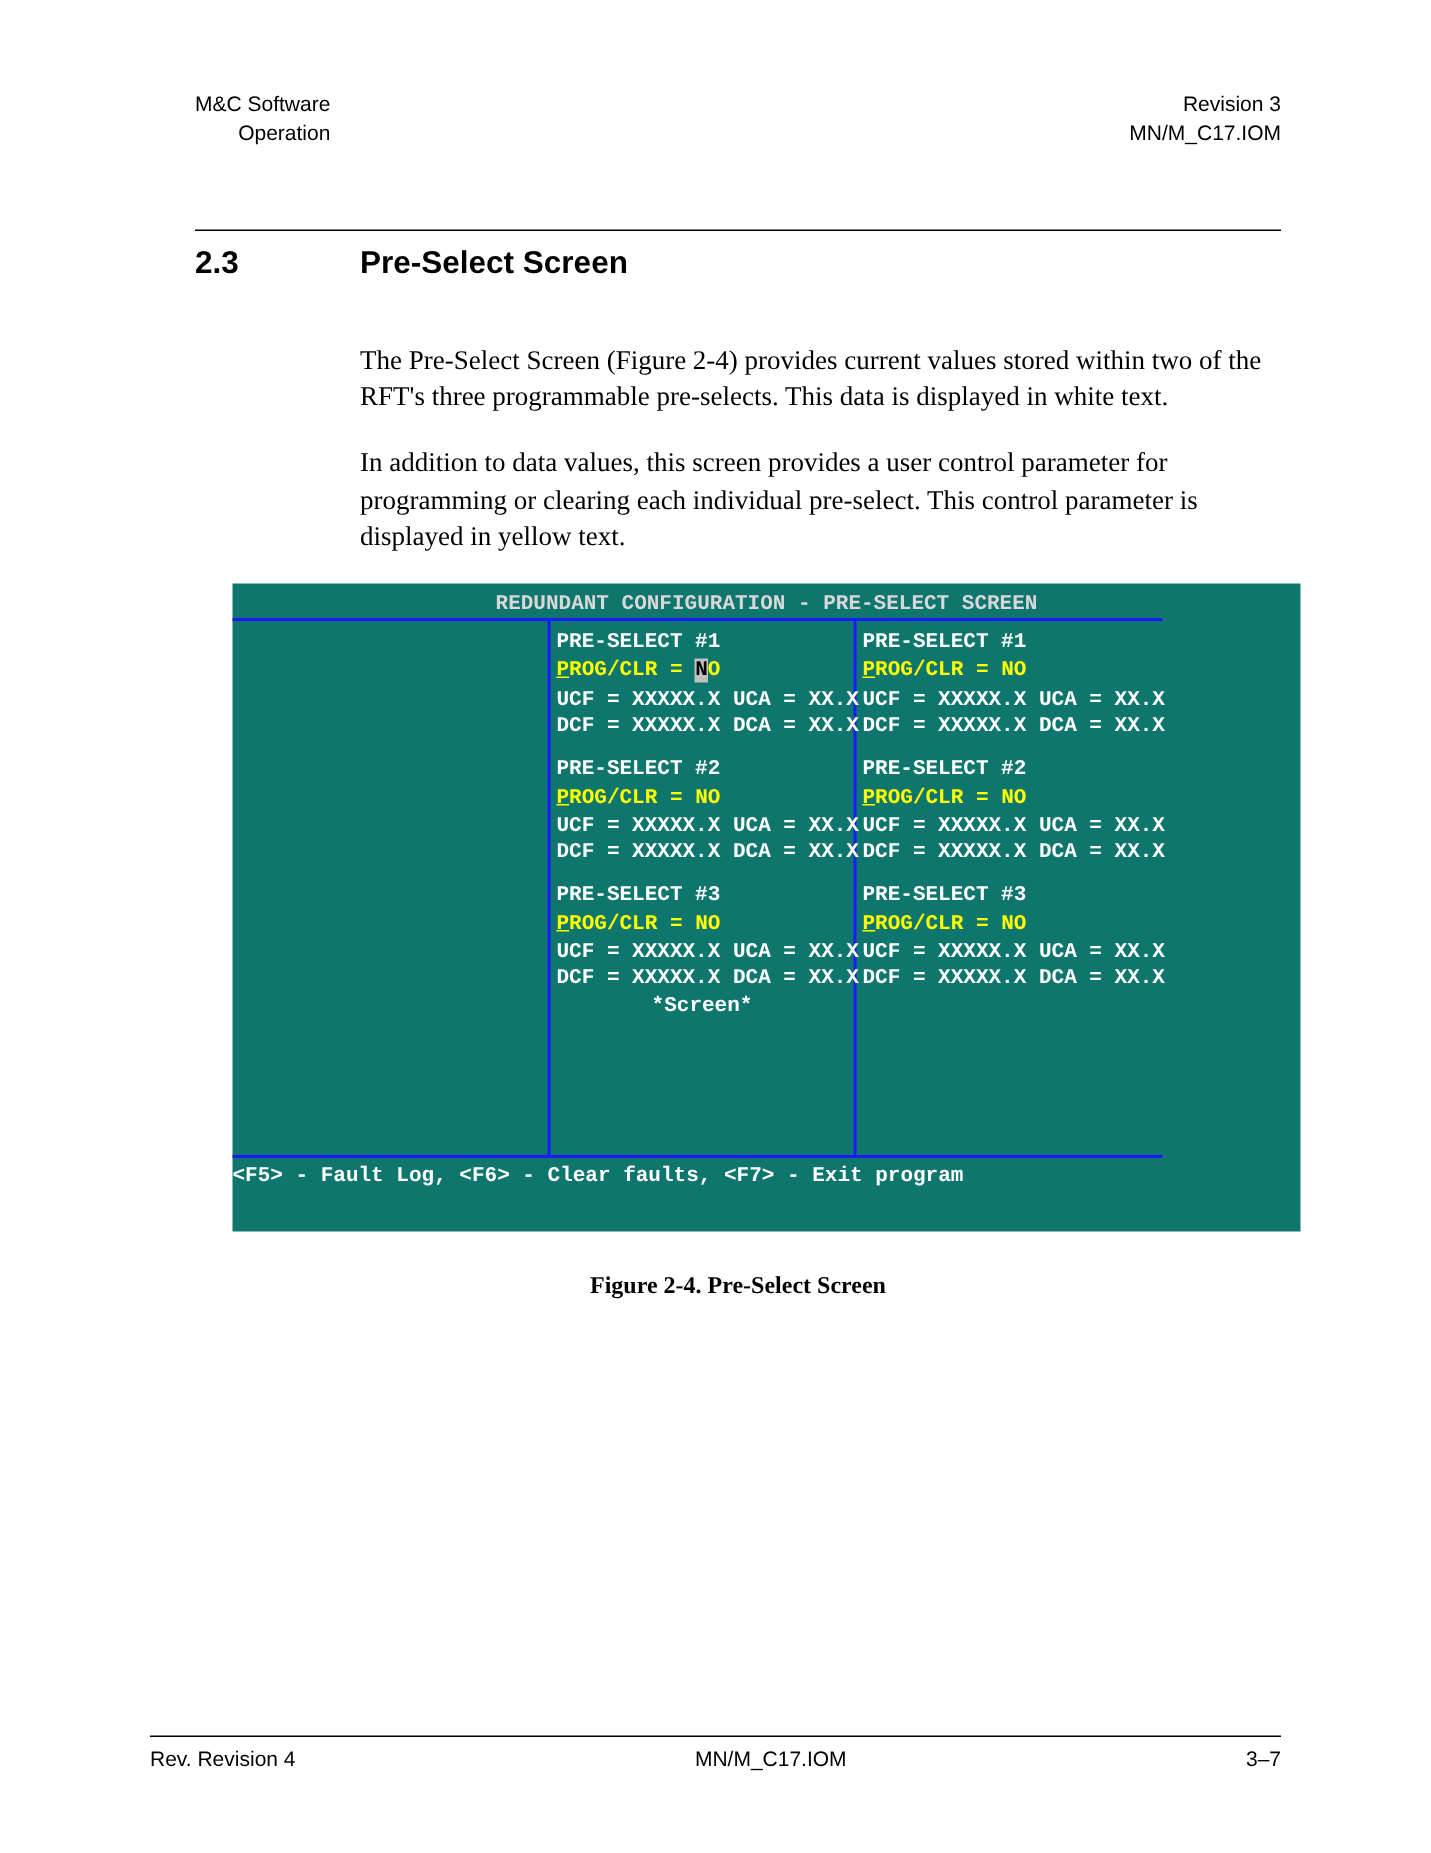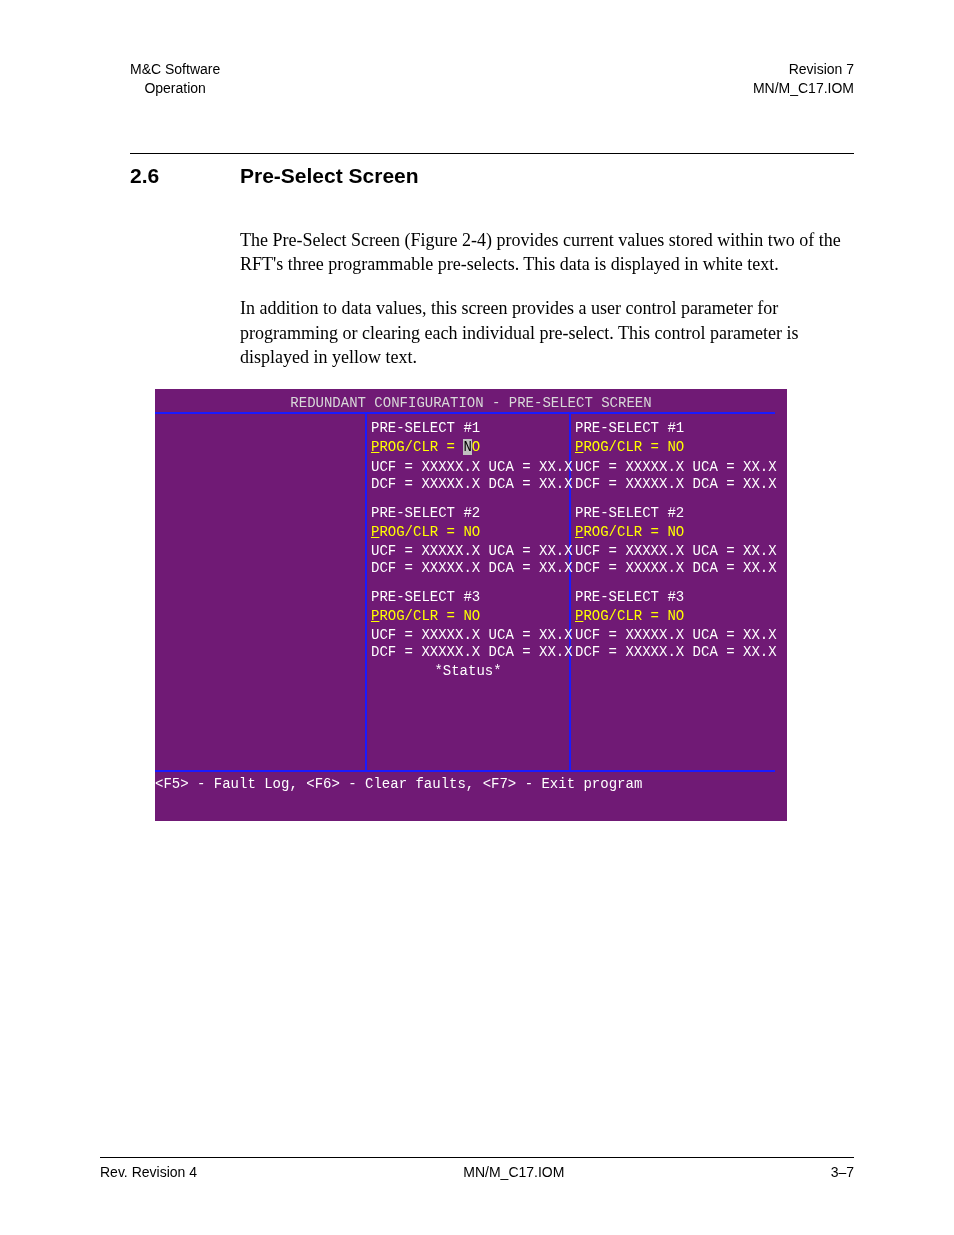--- a/index.html
+++ b/index.html
@@ -19,21 +19,21 @@
     width: 954px;
   }
   .header-row {
     display: flex;
     justify-content: space-between;
     font-family: Arial, Helvetica, sans-serif;
     font-size: 14px;
     line-height: 1.35;
     margin-bottom: 55px;
   }
-  .header-left { text-align: center; }
+  .header-left { text-align: right; }
   .header-right { text-align: right; }
   .rule {
     border: none;
     border-top: 1.5px solid #000;
     margin: 0 0 10px 0;
   }
   .section-row {
     font-family: Arial, Helvetica, sans-serif;
     font-size: 21px;
     font-weight: bold;
@@ -41,26 +41,26 @@
   }
   .section-num { display: inline-block; width: 110px; }
   .body-text {
     margin-left: 110px;
     font-size: 18px;
     line-height: 1.35;
     margin-bottom: 20px;
   }
   .terminal {
     margin: 18px 0 0 25px;
-    width: 632px;
-    background: #701a75;
+    width: 712px;
+    background: #0f766e;
     color: #fff;
     font-family: "Courier New", Courier, monospace;
     font-size: 14px;
-    font-weight: normal;
+    font-weight: bold;
     line-height: 1.22;
     padding: 0 0 28px 0;
     box-sizing: border-box;
   }
   .term-title {
     text-align: center;
     color: #d8d8d8;
     padding-top: 6px;
   }
   .term-status {
@@ -136,29 +136,29 @@
 </head>
 <body>
 
 <div class="page">
   <div class="header-row">
     <div class="header-left">
       <div>M&amp;C Software</div>
       <div>Operation</div>
     </div>
     <div class="header-right">
-      <div>Revision 7</div>
+      <div>Revision 3</div>
       <div>MN/M_C17.IOM</div>
     </div>
   </div>
 
   <hr class="rule">
 
   <div class="section-row">
-    <span class="section-num">2.6</span><span>Pre-Select Screen</span>
+    <span class="section-num">2.3</span><span>Pre-Select Screen</span>
   </div>
 
   <div class="body-text">The Pre-Select Screen (Figure 2-4) provides current values stored within two of the RFT's three programmable pre-selects. This data is displayed in white text.</div>
   <div class="body-text">In addition to data values, this screen provides a user control parameter for programming or clearing each individual pre-select. This control parameter is displayed in yellow text.</div>
 
   <div class="terminal">
     <div class="term-title">REDUNDANT CONFIGURATION - PRE-SELECT SCREEN</div>
 
     <div class="term-grid">
       <div class="sidebar"></div>
@@ -175,21 +175,21 @@
           <div class="prog-line"><span class="u">P</span><span>ROG/CLR = NO</span></div>
           <div class="data-line">UCF = XXXXX.X UCA = XX.X</div>
           <div class="data-line">DCF = XXXXX.X DCA = XX.X</div>
         </div>
         <div class="ps-block">
           <div class="ps-title">PRE-SELECT #3</div>
           <div class="prog-line"><span class="u">P</span><span>ROG/CLR = NO</span></div>
           <div class="data-line">UCF = XXXXX.X UCA = XX.X</div>
           <div class="data-line">DCF = XXXXX.X DCA = XX.X</div>
         </div>
-        <div class="polling">*Status*</div>
+        <div class="polling">*Screen*</div>
       </div>
 
       <div class="unit-col b">
         <div class="ps-block">
           <div class="ps-title">PRE-SELECT #1</div>
           <div class="prog-line"><span class="u">P</span><span>ROG/CLR = NO</span></div>
           <div class="data-line">UCF = XXXXX.X UCA = XX.X</div>
           <div class="data-line">DCF = XXXXX.X DCA = XX.X</div>
         </div>
         <div class="ps-block">
@@ -203,20 +203,21 @@
           <div class="prog-line"><span class="u">P</span><span>ROG/CLR = NO</span></div>
           <div class="data-line">UCF = XXXXX.X UCA = XX.X</div>
           <div class="data-line">DCF = XXXXX.X DCA = XX.X</div>
         </div>
       </div>
     </div>
 
     <div class="fkeys fk2">&lt;F5&gt; - Fault Log, &lt;F6&gt; - Clear faults, &lt;F7&gt; - Exit program</div>
   </div>
 
+  <div class="caption">Figure 2-4.  Pre-Select Screen</div>
 </div>
 
 <div class="footer">
   <hr class="footer-rule">
   <div class="footer-row">
     <span>Rev. Revision 4</span>
     <span>MN/M_C17.IOM</span>
     <span>3–7</span>
   </div>
 </div>

